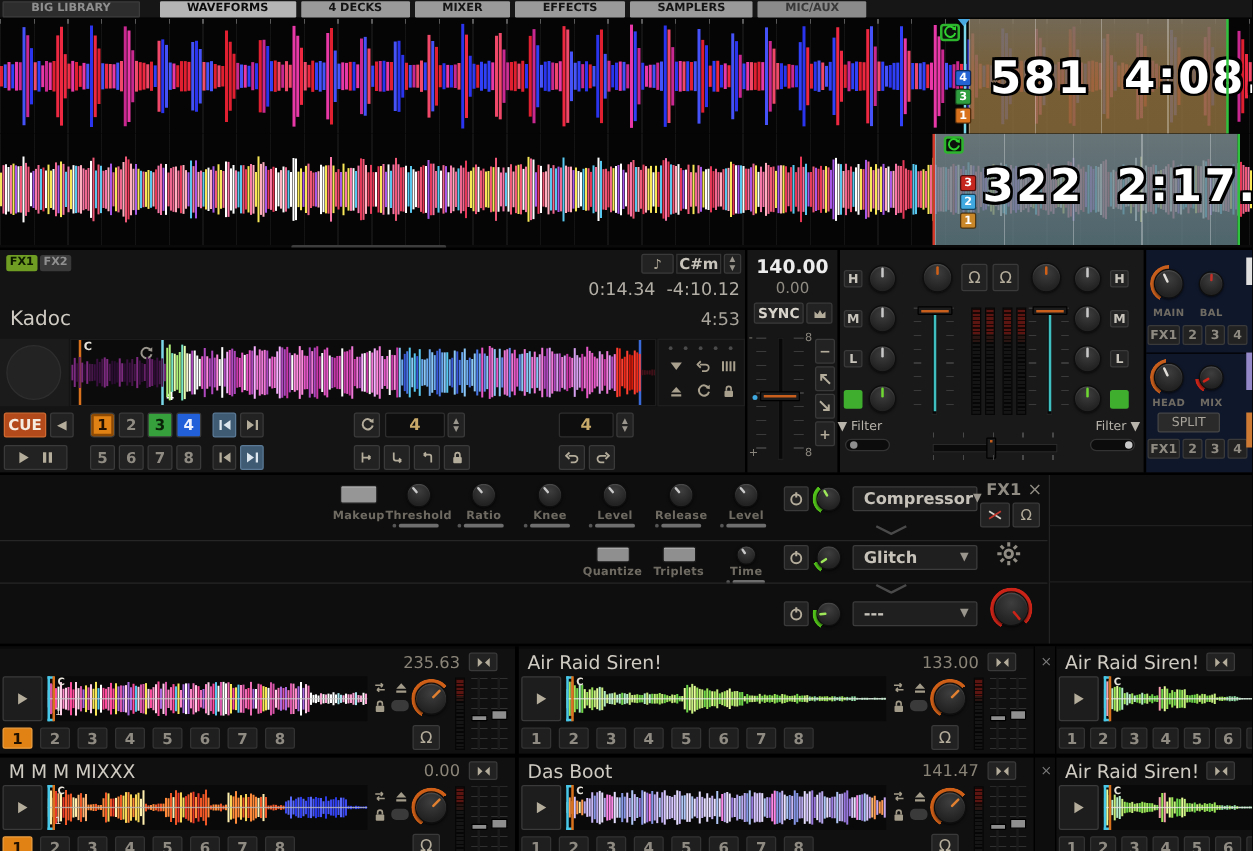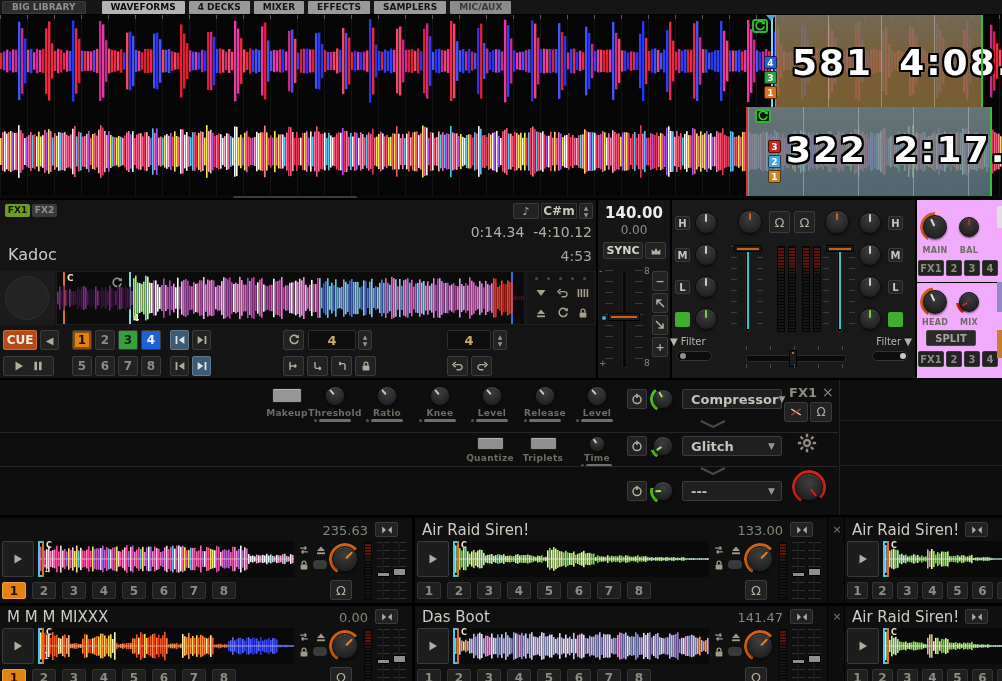--- a/index.html
+++ b/index.html
@@ -2,21 +2,21 @@
 <html><head>
 <meta charset="utf-8">
 <style>
   html,body{margin:0;padding:0;background:#000;font-family:"DejaVu Sans",sans-serif;}
   #app{position:relative;width:1002px;height:681px;background:#0a0a0a;overflow:hidden;
        font-family:"DejaVu Sans",sans-serif;-webkit-font-smoothing:antialiased;}
   #app *{box-sizing:border-box;}
   .abs{position:absolute;}
   
   .tabbar{position:absolute;left:0;top:0;width:1002px;height:15px;background:#161616;border-bottom:1px solid #000;display:flex;align-items:center;padding-left:2px;}
-  .tab{height:13px;padding:0 9px;font-size:9px;font-weight:bold;display:flex;align-items:center;margin-right:4px;border-radius:1px;white-space:nowrap;cursor:default;}
+  .tab{height:13px;padding:0 22px;font-size:9px;font-weight:bold;display:flex;align-items:center;margin-right:4px;border-radius:1px;white-space:nowrap;cursor:default;}
   .tab:first-child{margin-right:16px;}
   .t-dim{background:#2d2d2d;color:#8f8f8f;border:1px solid #3c3c3c;}
   .t-bright{background:#b4b4b4;color:#0a0a0a;}
   .t-mid{background:#9a9a9a;color:#141414;}
   .t-mid2{background:#8b8b8b;color:#383838;}
   
   .wrow{position:absolute;left:0;width:1002px;background:#050505;overflow:hidden;}
   .wsvg{position:absolute;inset:0;}
   .grid{position:absolute;inset:0;background:repeating-linear-gradient(90deg,rgba(210,210,210,0.07) 0 1px,transparent 1px 27px);pointer-events:none;}
   .ruler{position:absolute;left:0;top:0;width:100%;height:4px;background:repeating-linear-gradient(90deg,#5a5a5a 0 1px,transparent 1px 27px);}
@@ -1548,21 +1548,21 @@
       <div class="vu" style="left: 130px; top: 46px; position: absolute; width: 8px; height: 86px;"></div>
       <div class="vu" style="left: 141px; top: 46px; position: absolute; width: 8px; height: 86px;"></div>
       <div class="cticks" style="left: 74px; top: 146px; position: absolute; width: 100px; height: 4px;"></div>
       <div class="abs" style="left: 74px; top: 155px; position: absolute; width: 100px; height: 7px; background: rgb(10, 10, 10); border: 1px solid rgb(42, 42, 42);"></div>
       <div class="fhand xhand" style="left: 117px; top: 150px; position: absolute; width: 8px; height: 17px;">
         <i></i>
       </div>
       <div class="cticks" style="left: 74px; top: 164px; position: absolute; width: 100px; height: 4px;"></div>
     </div>
   <div class="vline" style="left:915px;top:200px;width:2px;height:178px;"></div>
-  <div class="abs" id="master" style="left:917px;top:200px;width:85px;height:178px;background:#f0abfc;">
+  <div class="abs" id="master" style="left:917px;top:200px;width:85px;height:178px;background:#0f172a;">
       <div class="kwrap" style="left: 3px; top: 12px; position: absolute; width: 30px; height: 30px;">
         <div class="ring" style="background: conic-gradient(from 210deg, rgb(201, 95, 29) 150deg, rgba(0, 0, 0, 0) 150deg);"></div>
         <div class="knob">
           <div class="ind" style="background: rgb(224, 221, 216); transform: translateX(-50%) rotate(-25deg);"></div>
         </div>
       </div>
       <div class="kwrap" style="left: 39px; top: 14px; position: absolute; width: 26px; height: 26px;">
         <div class="knob">
           <div class="ind" style="background: rgb(196, 48, 40); transform: translateX(-50%) rotate(2deg);"></div>
         </div>
@@ -1581,21 +1581,21 @@
         </div>
       </div>
       <div class="kwrap" style="left: 39px; top: 89px; position: absolute; width: 26px; height: 26px;">
         <div class="ring" style="background: conic-gradient(from 210deg, rgb(204, 36, 24) 55deg, rgba(0, 0, 0, 0) 55deg);"></div>
         <div class="knob">
           <div class="ind" style="background: rgb(204, 36, 24); transform: translateX(-50%) rotate(-120deg);"></div>
         </div>
       </div>
       <div class="lbl" style="left: 0px; top: 118px; position: absolute; width: 36px; height: 10px; font-size: 8px;">HEAD</div>
       <div class="lbl" style="left: 37px; top: 118px; position: absolute; width: 30px; height: 10px; font-size: 8px;">MIX</div>
-      <div class="btn" style="left: 9px; top: 130px; position: absolute; width: 50px; height: 16px; font-size: 10px; font-weight: bold; color: rgb(168, 164, 156); background: rgb(42, 42, 42); border-color: rgb(70, 70, 70);">SPLIT</div>
+      <div class="btn" style="left: 9px; top: 130px; position: absolute; width: 50px; height: 16px; font-size: 10px; font-weight: normal; color: rgb(168, 164, 156); background: rgb(42, 42, 42); border-color: rgb(70, 70, 70);">SPLIT</div>
       <div class="btn" style="left: 1px; top: 151px; position: absolute; width: 26px; height: 16px; font-size: 10px; font-weight: bold; color: rgb(143, 139, 131);">FX1</div>
       <div class="btn" style="left: 29px; top: 151px; position: absolute; width: 16px; height: 16px; font-size: 10px; font-weight: bold; color: rgb(143, 139, 131);">2</div>
       <div class="btn" style="left: 47px; top: 151px; position: absolute; width: 16px; height: 16px; font-size: 10px; font-weight: bold; color: rgb(143, 139, 131);">3</div>
       <div class="btn" style="left: 65px; top: 151px; position: absolute; width: 16px; height: 16px; font-size: 10px; font-weight: bold; color: rgb(143, 139, 131);">4</div>
     </div>
   <div class="abs" style="left:997px;top:206px;width:5px;height:22px;background:#e0e0e0;"></div>
   <div class="abs" style="left:997px;top:282px;width:5px;height:30px;background:#9488c8;"></div>
   <div class="abs" style="left:997px;top:330px;width:5px;height:28px;background:#cc7a34;"></div>
 
   <div class="vline" style="left:0;top:378px;width:1002px;height:2px;"></div>

